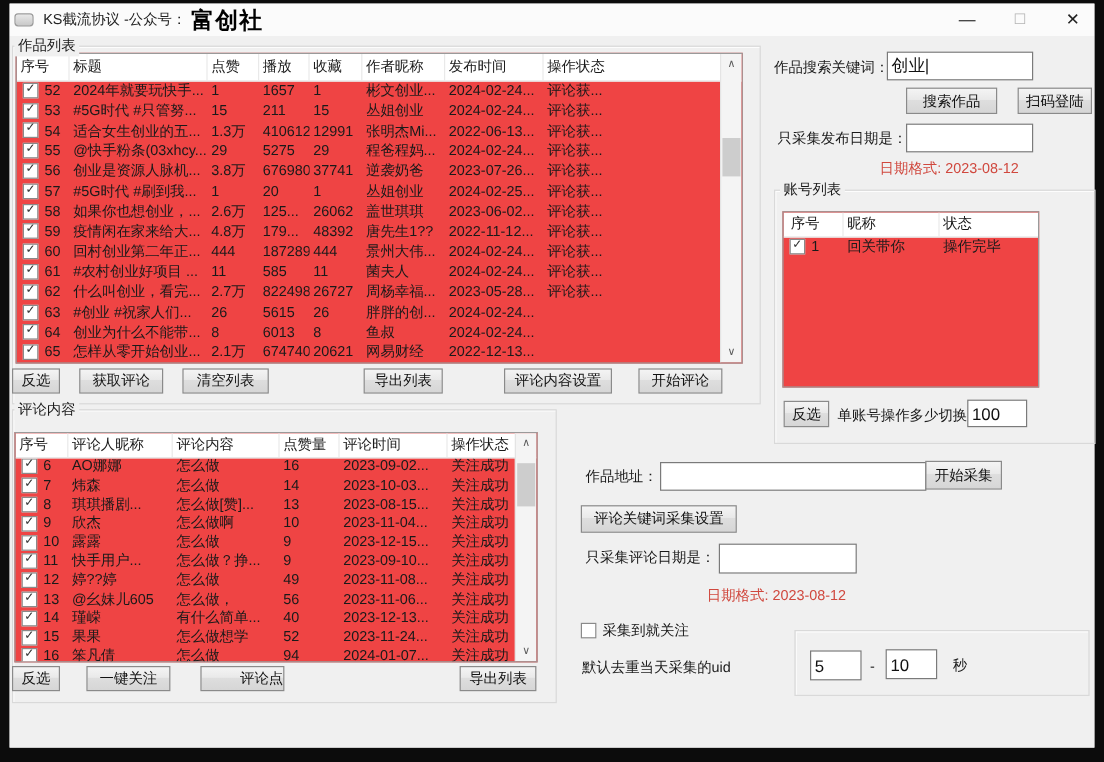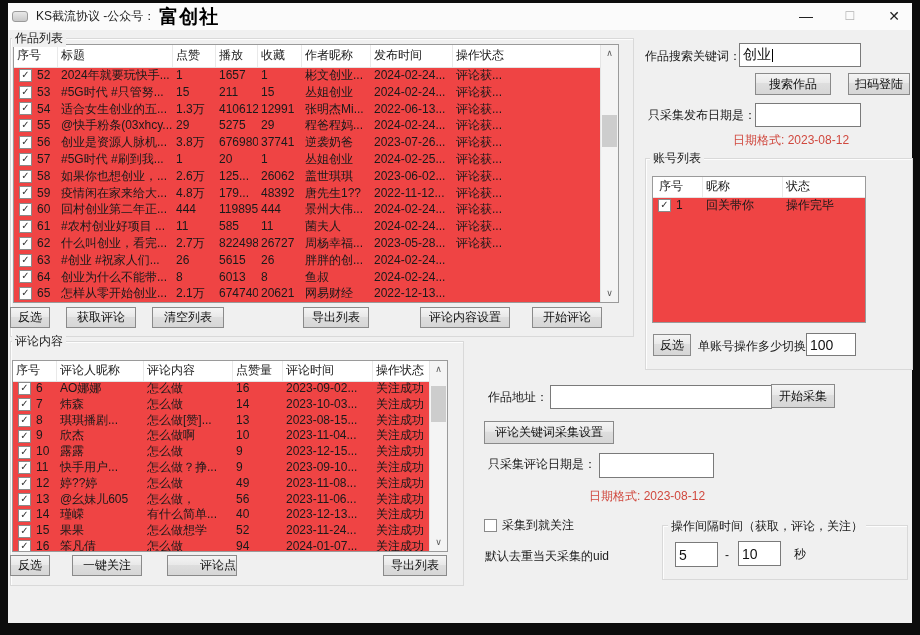--- a/index.html
+++ b/index.html
@@ -225,21 +225,21 @@
 
             <div class="trow">
               <span class="cell w-seq seqcell">
                 <span class="cb">
                   <span class="tick">✓</span>
                 </span>
                 <span>60</span>
               </span>
               <span class="cell w-title">回村创业第二年正...</span>
               <span class="cell w-like">444</span>
-              <span class="cell w-play">119895</span>
+              <span class="cell w-play">187289</span>
               <span class="cell w-fav">444</span>
               <span class="cell w-author">景州大伟...</span>
               <span class="cell w-date">2024-02-24...</span>
               <span class="cell w-status">评论获...</span>
             </div>
 
             <div class="trow">
               <span class="cell w-seq seqcell">
                 <span class="cb">
                   <span class="tick">✓</span>
@@ -569,21 +569,20 @@
       <div class="input" style="left:591px;top:423px;width:115px;height:25px;">
           <span></span>
         </div>
       <span class="hint" style="left:581px;top:458px;">日期格式: 2023-08-12</span>
 
       <span class="inline-cb" style="left:476px;top:487px;">
           <span class="cb"></span>
           <span>采集到就关注</span>
         </span>
 
-      <span class="grouplabel" style="left:660px;top:488px;">操作间隔时间（获取，评论，关注）</span>
       <div class="group" style="left:654px;top:495px;width:244px;height:53px;"></div>
       <div class="input" style="left:667px;top:512px;width:43px;height:25px;">
           <span>5</span>
         </div>
       <span class="lbl" style="left:717px;top:518px;">-</span>
       <div class="input" style="left:730px;top:511px;width:43px;height:25px;">
           <span>10</span>
         </div>
       <span class="lbl" style="left:786px;top:516px;">秒</span>
 

